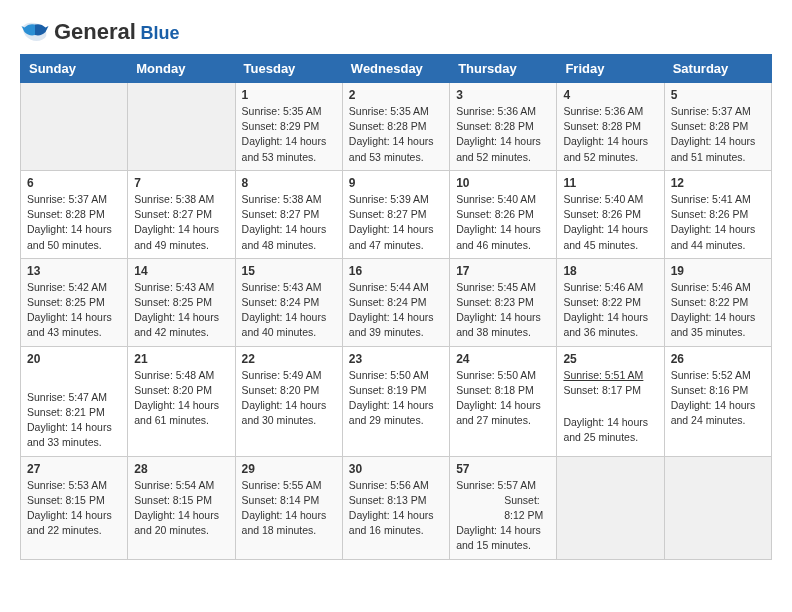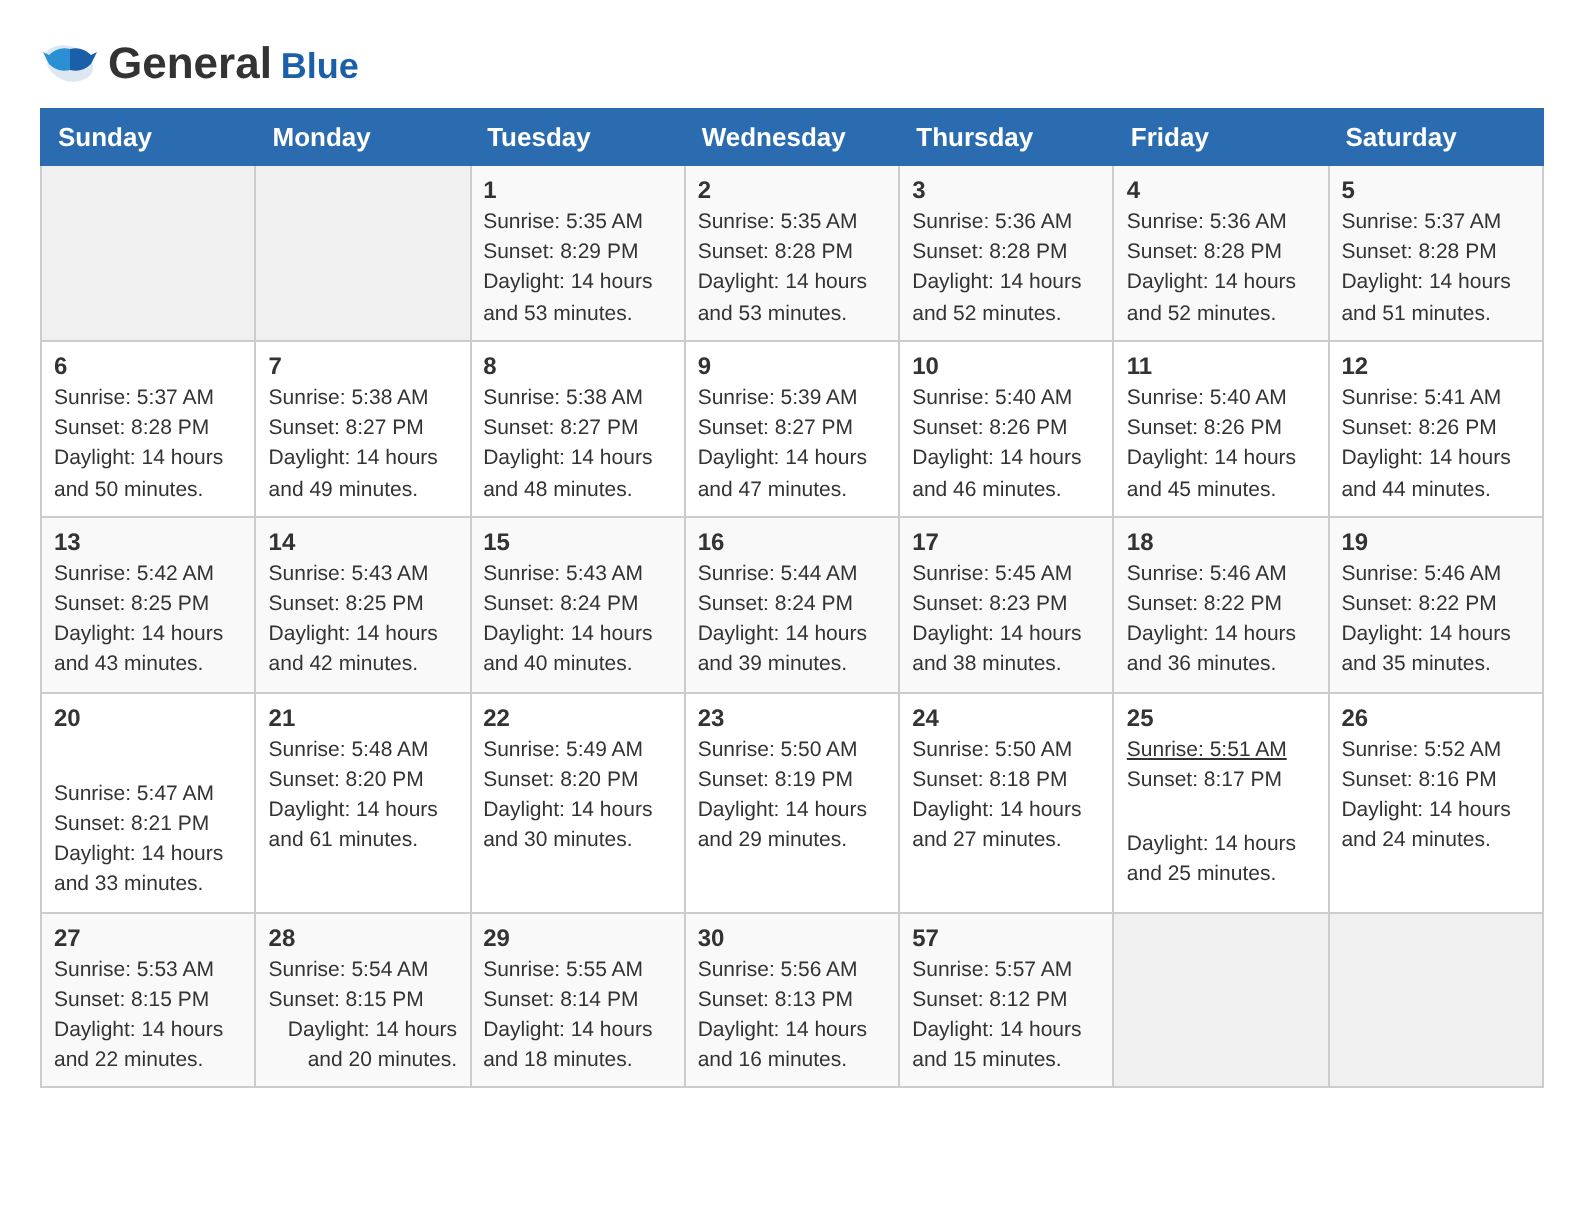--- a/index.html
+++ b/index.html
@@ -346,21 +346,21 @@
             <span style="display: block;">Sunrise: 5:53 AM</span>
             <span style="display: block;">Sunset: 8:15 PM</span>
             <span style="display: block;">Daylight: 14 hours and 22 minutes.</span>
           </div>
         </td>
         <td>
           <span class="day-number">28</span>
           <div class="cell-content">
             <span style="display: block;">Sunrise: 5:54 AM</span>
             <span style="display: block;">Sunset: 8:15 PM</span>
-            <span style="display: block; text-align: right;">Daylight: 14 hours and 20 minutes.</span>
+            <span style="display: block;">Daylight: 14 hours and 20 minutes.</span>
           </div>
         </td>
         <td>
           <span class="day-number">29</span>
           <div class="cell-content">
             <span style="display: block;">Sunrise: 5:55 AM</span>
             <span style="display: block;">Sunset: 8:14 PM</span>
             <span style="display: block;">Daylight: 14 hours and 18 minutes.</span>
           </div>
         </td>
@@ -369,21 +369,21 @@
           <div class="cell-content">
             <span style="display: block;">Sunrise: 5:56 AM</span>
             <span style="display: block;">Sunset: 8:13 PM</span>
             <span style="display: block;">Daylight: 14 hours and 16 minutes.</span>
           </div>
         </td>
         <td>
           <span class="day-number">57</span>
           <div class="cell-content">
             <span style="display: block;">Sunrise: 5:57 AM</span>
-            <span style="display: block;">Sunset: 8:12 PM</span>
+            <span style="display: block; margin-left: 48px;">Sunset: 8:12 PM</span>
             <span style="display: block;">Daylight: 14 hours and 15 minutes.</span>
           </div>
         </td>
         <td class="empty-cell"></td>
         <td class="empty-cell"></td>
       </tr>
     </tbody>
 </table>
 
 </body></html>

